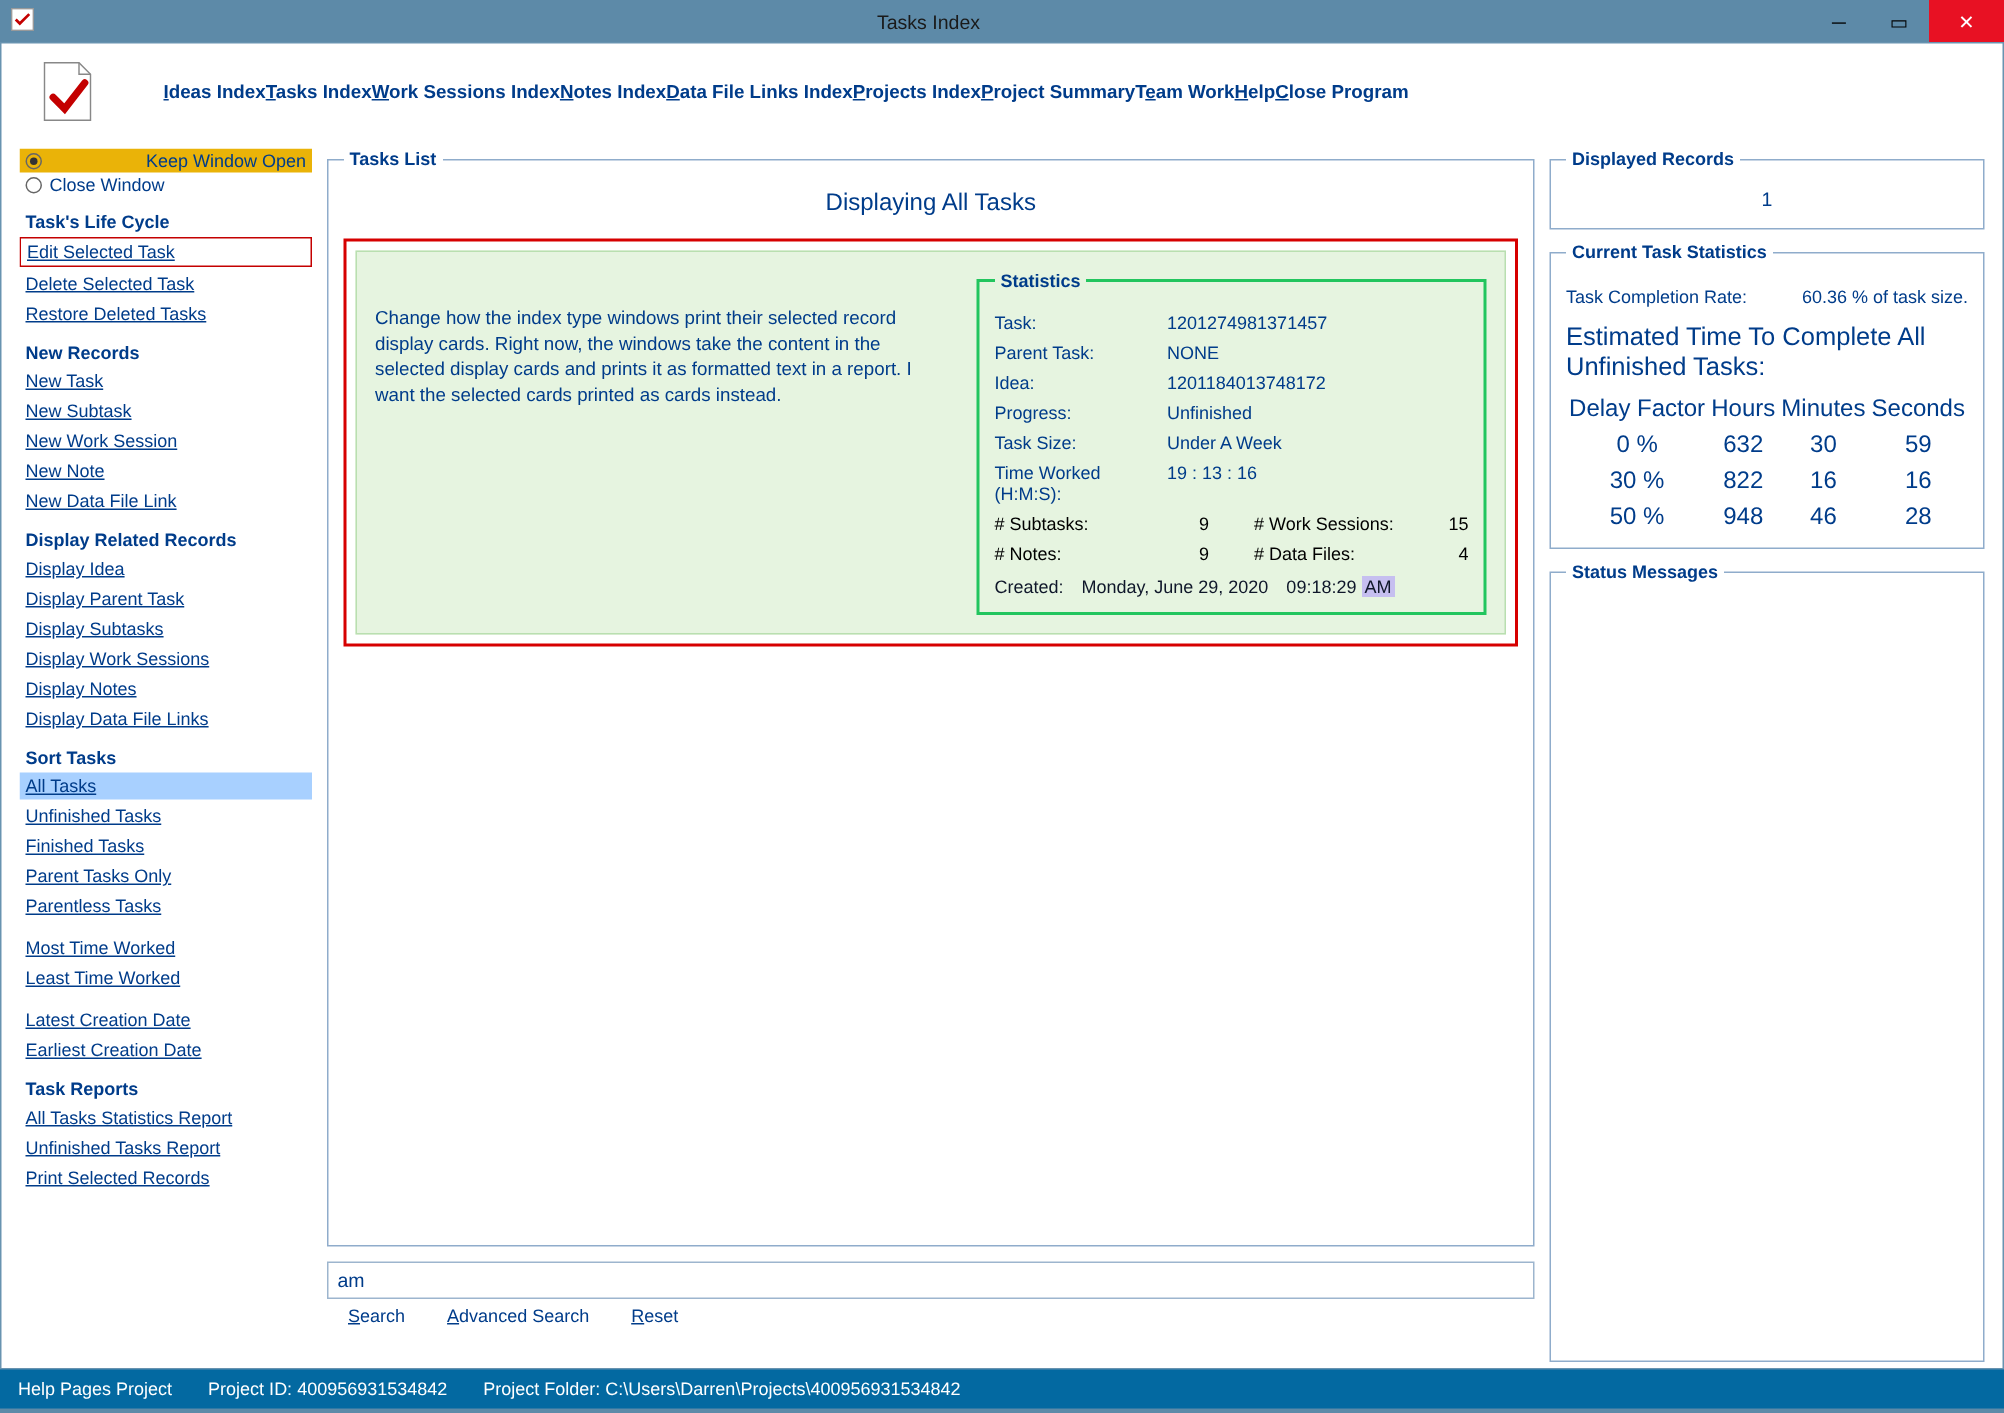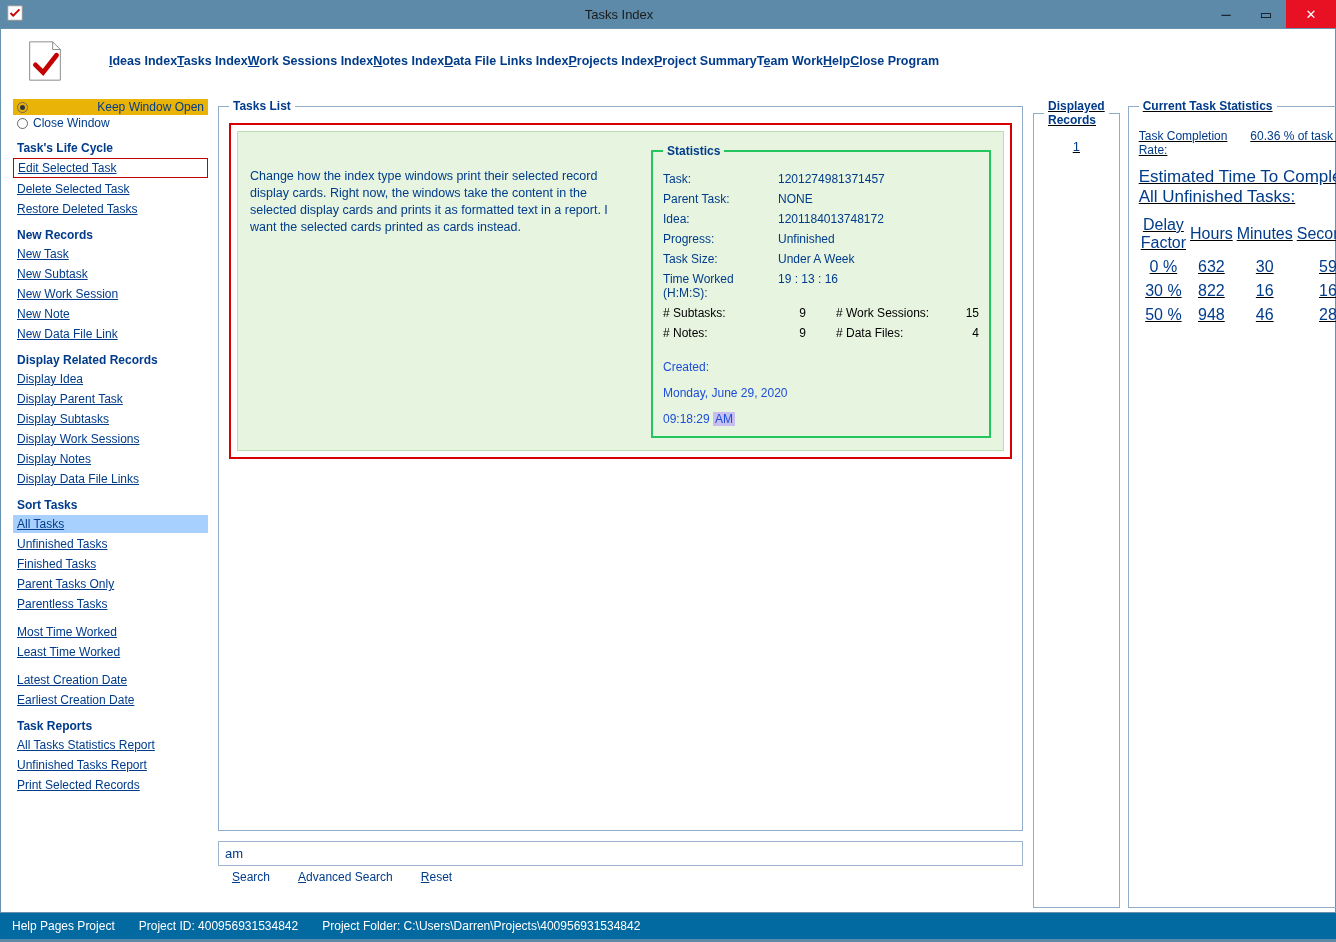--- a/index.html
+++ b/index.html
@@ -164,22 +164,22 @@
   color: #003c8a;
   font-size: 12px;
 }
 .stat-label { width: 115px; }
 .stat-val { color: #003c8a; }
 .stat-twocol { display: flex; }
 .stat-twocol .col { flex: 1; display: flex; }
 .stat-twocol .col .cl { flex: 1; }
 .stat-twocol .col .cv { width: 30px; text-align: right; }
 .created-row {
-  display: flex; align-items: baseline; gap: 12px; margin-top: 20px;
-  color: #1d4ed8; font-size: 12px; flex-direction: column;
+  display: flex; align-items: baseline; gap: 12px; margin-top: 8px;
+  color: #0f172a; font-size: 12px;
 }
 .ampm-sel { background: #c6bff0; padding: 0 2px; }
 .search-bar {
   margin-top: 10px;
 }
 .search-input {
   width: 100%;
   border: 1px solid #9db5ce;
   padding: 4px 6px;
   font-size: 13px;
@@ -189,23 +189,22 @@
   margin-top: 4px;
   display: flex; gap: 28px;
   padding-left: 14px;
 }
 .search-links a { color: #003c8a; font-size: 12px; }
 .search-links a .ul { text-decoration: underline; }
 .rightcol {
   width: 290px;
   flex-shrink: 0;
   display: flex;
-  flex-direction: row;
+  flex-direction: column;
   gap: 8px;
-  text-decoration: underline;
 }
 fieldset.panel {
   border: 1px solid #8faccb;
   padding: 8px 10px;
 }
 fieldset.panel > legend {
   color: #003c8a; font-weight: bold; font-size: 12px; padding: 0 4px;
 }
 .rec-count { text-align: center; color: #003c8a; font-size: 13px; padding: 4px 0; }
 .ctr-row { display: flex; margin: 8px 0; color: #003c8a; font-size: 12px; }
@@ -319,20 +318,21 @@
             <div class="side-heading">Task Reports</div>
             <div class="side-link">All Tasks Statistics Report</div>
             <div class="side-link">Unfinished Tasks Report</div>
             <div class="side-link">Print Selected Records</div>
           </div>
     </div>
 
     <div class="main">
       <fieldset class="tasks-list">
         <legend>Tasks List</legend>
+        <div class="list-title">Displaying All Tasks</div>
 
         <div class="card-outer">
           <div class="card">
             <div class="card-text">Change how the index type windows print their selected record display cards. Right now, the windows take the content in the selected display cards and prints it as formatted text in a report. I want the selected cards printed as cards instead.</div>
             <fieldset class="stats">
               <legend>Statistics</legend>
               <div class="stat-row">
                     <span class="stat-label">Task:</span>
                     <span class="stat-val">1201274981371457</span>
                   </div>

